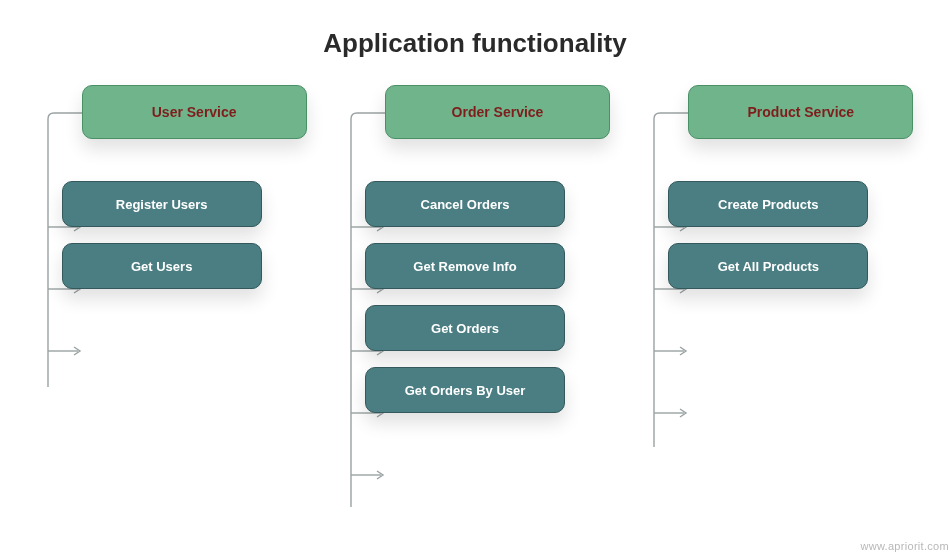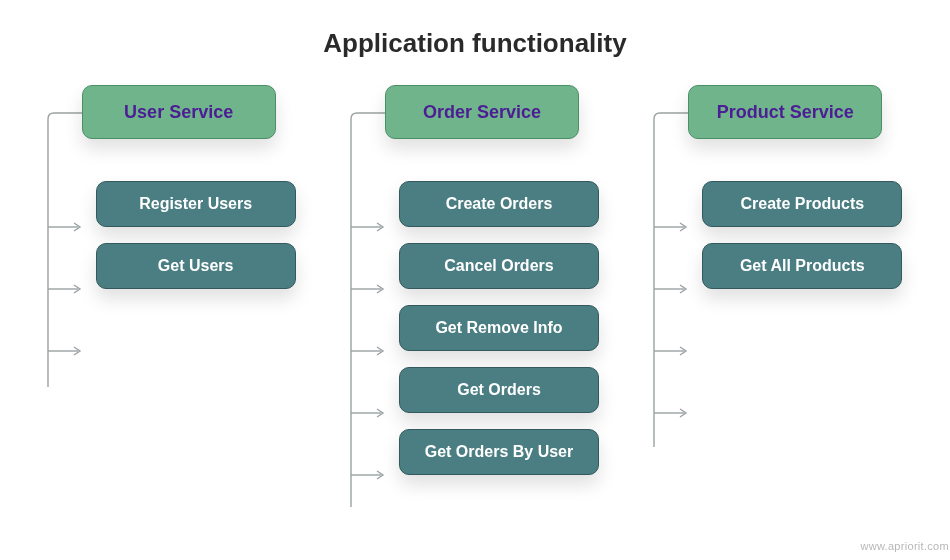--- a/index.html
+++ b/index.html
@@ -25,46 +25,46 @@
     padding: 0 20px;
   }
   .col {
     position: relative;
     width: 280px;
   }
   .service-box {
     position: relative;
     margin-left: 50px;
     margin-top: 18px;
-    width: 194px;
+    width: 225px;
     height: 54px;
     background: #6fb48a;
     border: 1px solid #4a9067;
     border-radius: 10px;
-    color: #4c1d95;
+    color: #7f1d1d;
     font-weight: 700;
-    font-size: 18px;
+    font-size: 14px;
     display: flex;
     align-items: center;
     justify-content: center;
     box-shadow: 0 10px 18px rgba(0,0,0,0.12);
   }
   .gap { height: 42px; }
   .child-box {
     position: relative;
-    margin-left: 64px;
+    margin-left: 30px;
     margin-bottom: 16px;
     width: 200px;
     height: 46px;
     background: #4a7e82;
     border: 1px solid #33595c;
     border-radius: 10px;
     color: #ffffff;
     font-weight: 700;
-    font-size: 16px;
+    font-size: 13px;
     display: flex;
     align-items: center;
     justify-content: center;
     box-shadow: 0 10px 18px rgba(0,0,0,0.12);
   }
   
   .connector {
     position: absolute;
     pointer-events: none;
   }
@@ -122,23 +122,20 @@
           <path d="M32 302 L38 306 L32 310"></path>
         <path d="M6 368 H36"></path>
           <path d="M32 364 L38 368 L32 372"></path>
       </g>
     </svg>
     <div class="service-box">
       <span>Order Service</span>
     </div>
     <div class="gap"></div>
     <div class="child-box">
-      <span>Create Orders</span>
-    </div>
-    <div class="child-box">
       <span>Cancel Orders</span>
     </div>
     <div class="child-box">
       <span>Get Remove Info</span>
     </div>
     <div class="child-box">
       <span>Get Orders</span>
     </div>
     <div class="child-box">
       <span>Get Orders By User</span>

